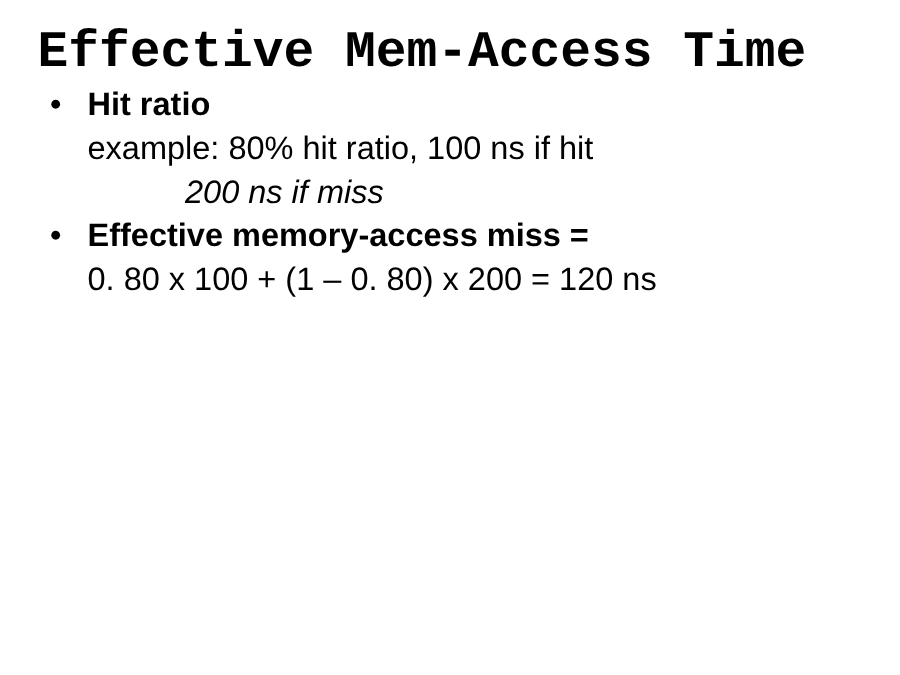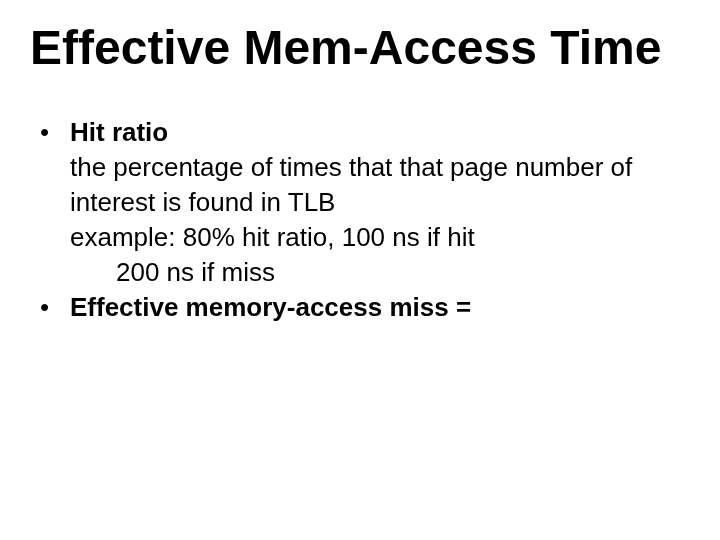--- a/index.html
+++ b/index.html
@@ -10,24 +10,24 @@
     body {
       width: 720px;
       height: 540px;
       background: #ffffff;
       font-family: Verdana, Geneva, sans-serif;
       color: #000000;
       padding: 20px 30px 20px 40px;
       overflow: hidden;
     }
     .title {
-      font-size: 48px;
+      font-size: 41px;
       font-weight: bold;
-      margin-bottom: 40px;
       margin-left: -10px;
+      font-family: Liberation Mono, monospace;
     }
     .content {
       font-size: 26px;
       line-height: 1.35;
     }
     .bullet-row {
       display: flex;
       align-items: flex-start;
     }
     .bullet {
@@ -35,38 +35,39 @@
       flex-shrink: 0;
     }
     .bullet-text {
       flex: 1;
       font-weight: bold;
     }
     .indent1 {
       margin-left: 30px;
     }
     .indent2 {
-      margin-left: 76px;
+      margin-left: 108px;
+      font-style: italic;
     }
   </style>
 </head>
 <body>
 
 <div class="title">Effective Mem-Access Time</div>
 
 <div class="content">
 
   <div class="bullet-row">
     <div class="bullet">•</div>
     <div class="bullet-text">Hit ratio</div>
   </div>
 
-  <div class="indent1">the percentage of times that that page number of interest is found in TLB</div>
   <div class="indent1">example: 80% hit ratio, 100 ns if hit</div>
   <div class="indent2">200 ns if miss</div>
 
   <div class="bullet-row">
     <div class="bullet">•</div>
     <div class="bullet-text">Effective memory-access miss =</div>
   </div>
 
+  <div class="indent1">0. 80 x 100 + (1 – 0. 80) x 200 = 120 ns</div>
 
 </div>
 
 </body></html>

